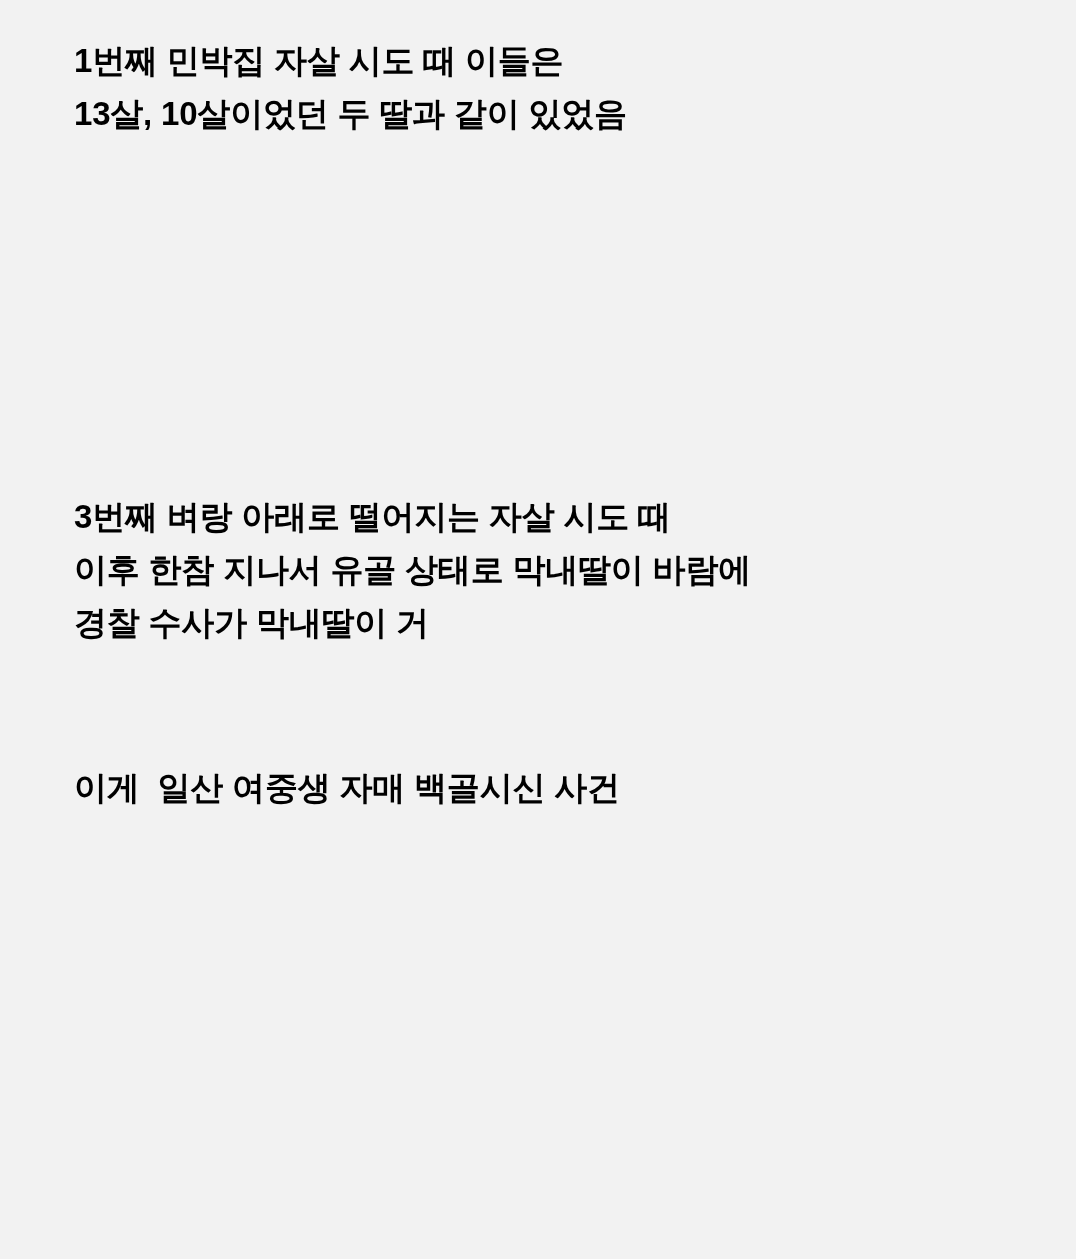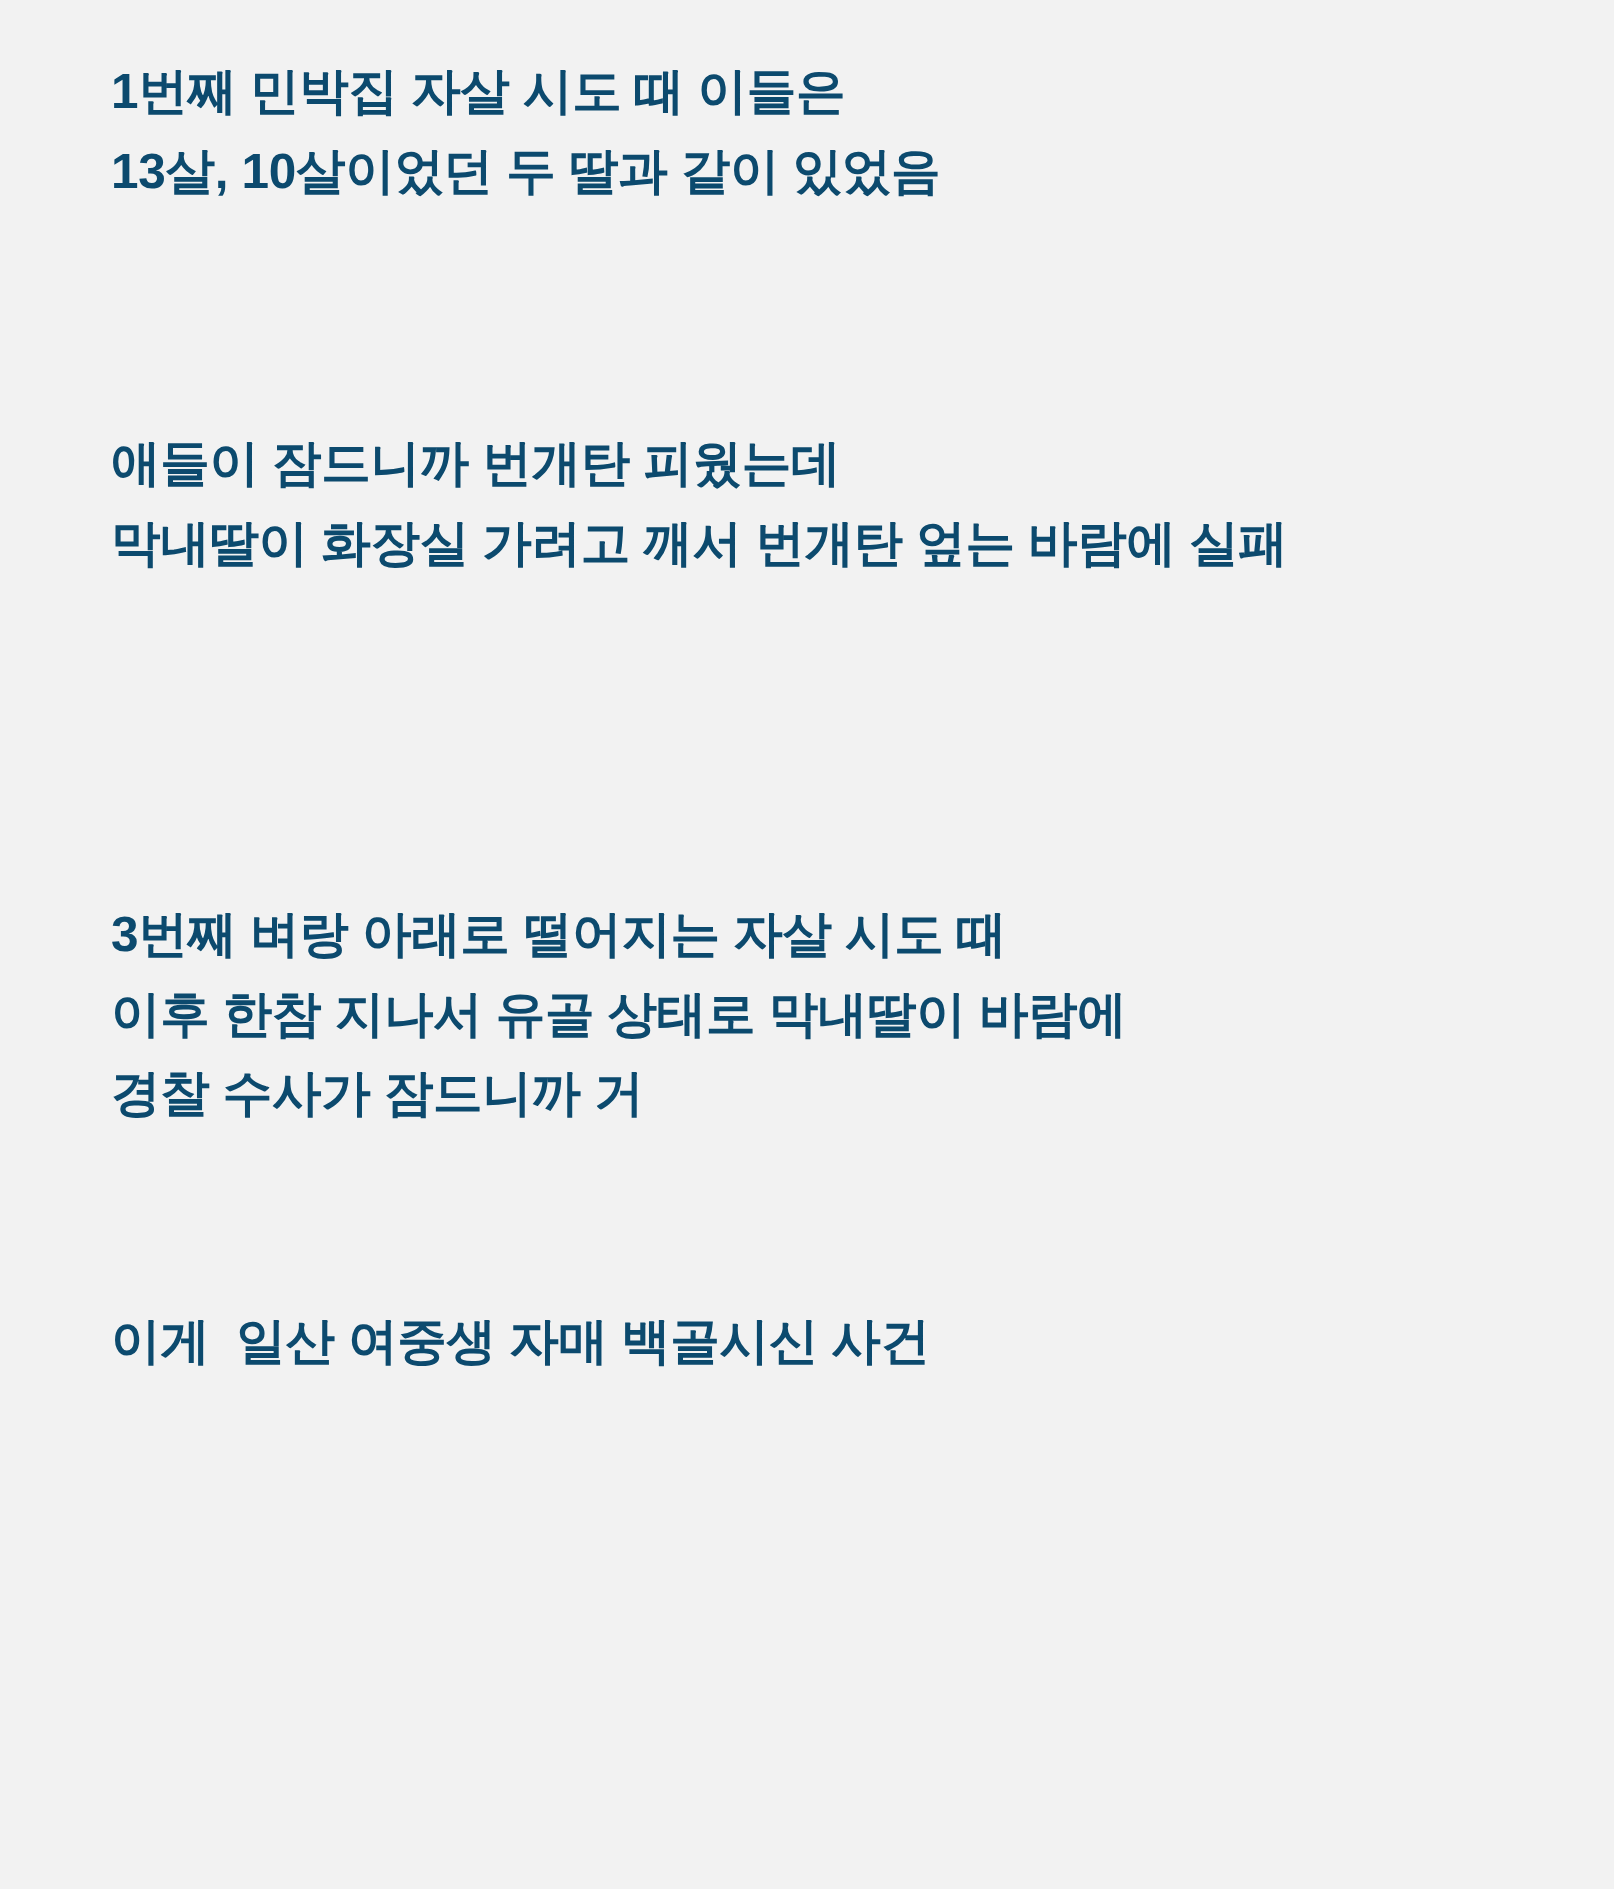--- a/index.html
+++ b/index.html
@@ -18,21 +18,21 @@
     width: 1076px;
     height: 1259px;
     background: #f2f2f2;
     box-sizing: border-box;
     padding: 34px 40px 0 74px;
   }
   .block {
     margin: 0 0 0 0;
   }
   .line {
-    color: #0c4a6e;
+    color: #000000;
     font-size: 33px;
     font-weight: 700;
     line-height: 53px;
     letter-spacing: -0.2px;
     white-space: pre;
   }
   .gap-lg { height: 96px; }
   .gap-md { height: 46px; }
   .gap-xl { height: 104px; }
   .gap-xxl { height: 112px; }
@@ -47,36 +47,32 @@
     <div class="line">13살, 10살이었던 두 딸과 같이 있었음</div>
   </div>
 
   <div class="gap-lg"></div>
 
   <div class="block">
   </div>
 
   <div class="gap-md"></div>
 
-  <div class="block">
-    <div class="line">애들이 잠드니까 번개탄 피웠는데</div>
-    <div class="line">막내딸이 화장실 가려고 깨서 번개탄 엎는 바람에 실패</div>
-  </div>
 
   <div class="gap-xl"></div>
 
   <div class="block">
   </div>
 
   <div class="gap-xl"></div>
 
   <div class="block">
     <div class="line">3번째 벼랑 아래로 떨어지는 자살 시도 때</div>
     <div class="line">이후 한참 지나서 유골 상태로 막내딸이 바람에</div>
-    <div class="line">경찰 수사가 잠드니까 거</div>
+    <div class="line">경찰 수사가 막내딸이 거</div>
   </div>
 
   <div class="gap-xxl"></div>
 
   <div class="block">
     <div class="line">이게  일산 여중생 자매 백골시신 사건</div>
   </div>
 
 </div>
 

